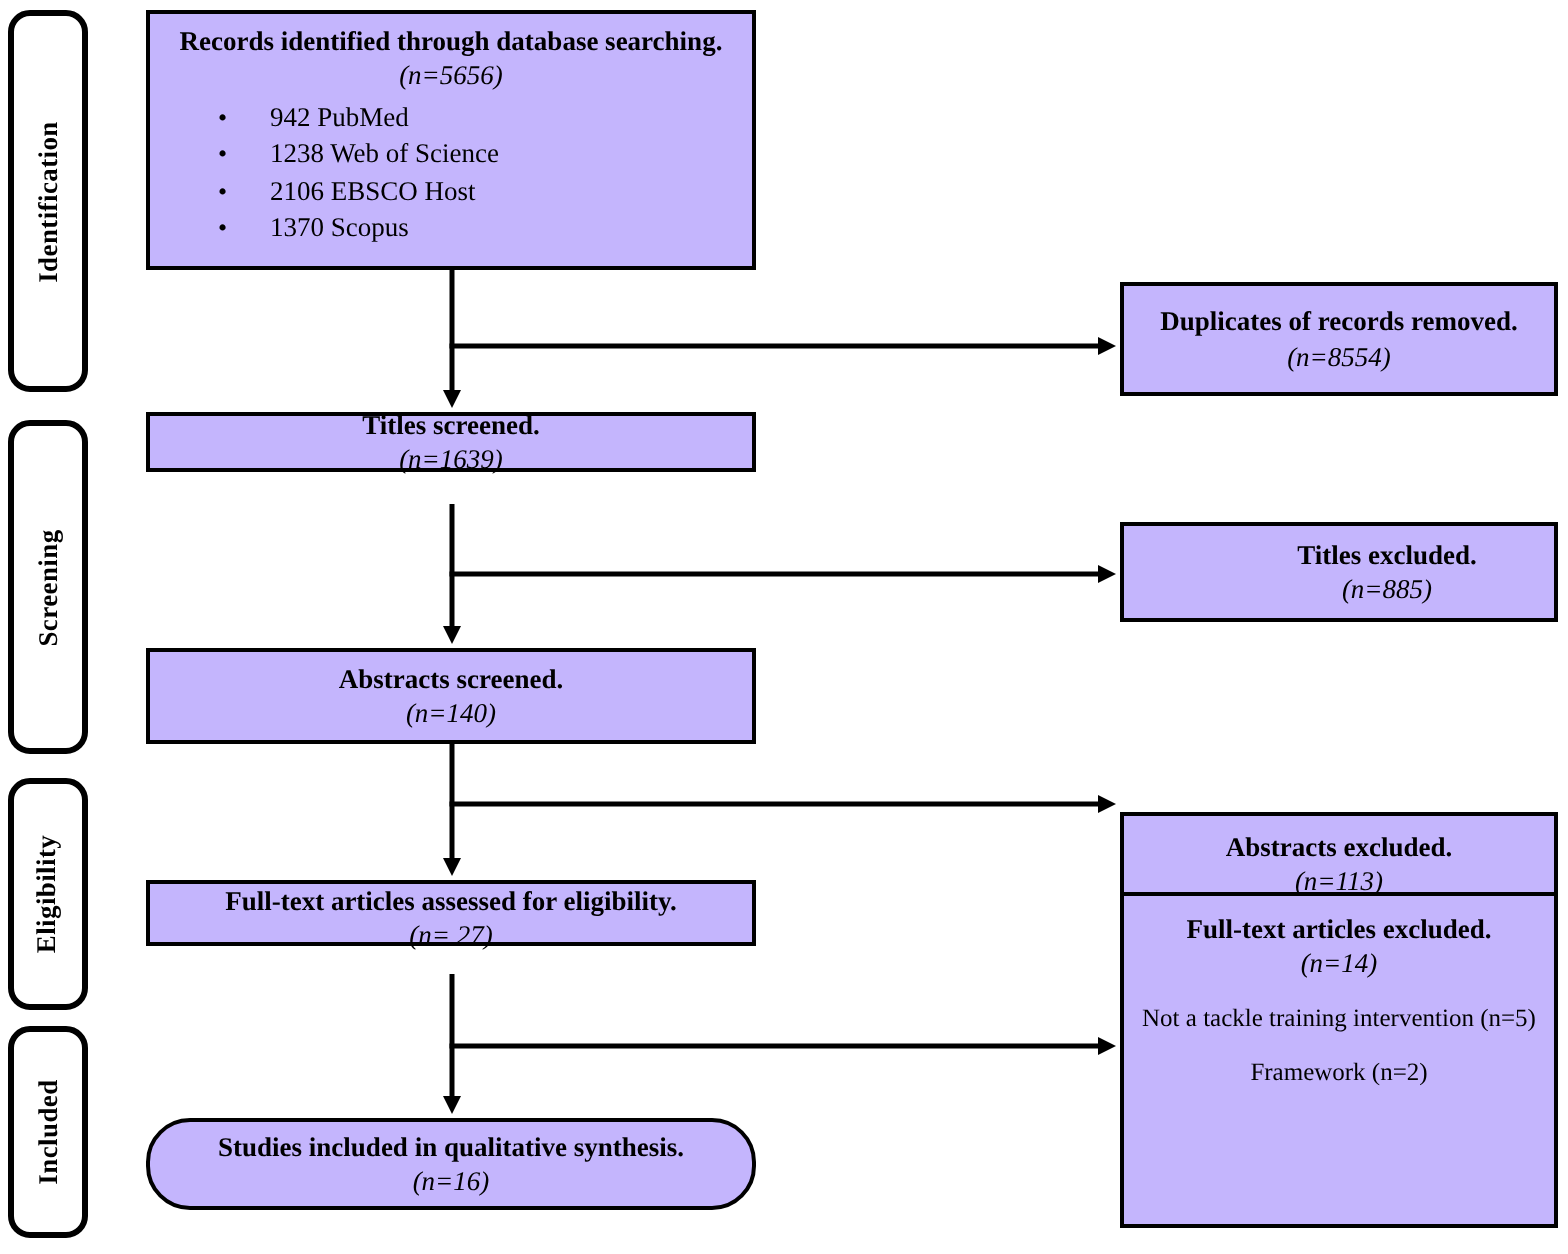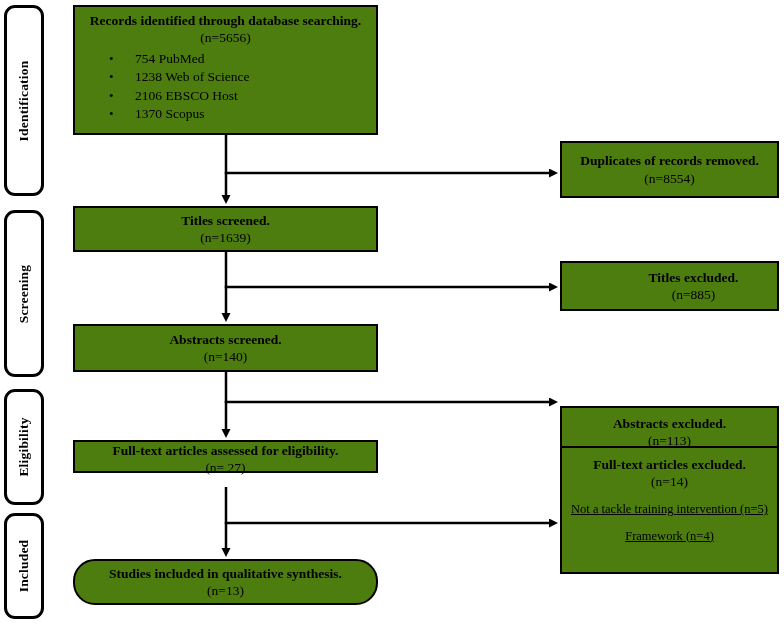--- a/index.html
+++ b/index.html
@@ -39,37 +39,37 @@
   }
   #stage-identification { top: 5px;   height: 191px; }
   #stage-screening      { top: 210px; height: 167px; }
   #stage-eligibility    { top: 389px; height: 116px; }
   #stage-included       { top: 513px; height: 106px; }
 
   
   .flow-box {
     position: absolute;
     border: 2.5px solid #000;
-    background: #4d7c0f;
+    background: #c4b5fd;
     box-sizing: border-box;
     display: flex;
     flex-direction: column;
     align-items: center;
     justify-content: center;
     text-align: center;
     font-size: 13.5px;
     line-height: 1.28;
   }
   .flow-box .box-title { font-weight: bold; }
-  .flow-box .box-count { font-weight: normal; }
+  .flow-box .box-count { font-weight: normal; font-style: italic; }
 
   
   .mid { left: 73px; width: 305px; }
   #box-records   { top: 5px;   height: 130px; justify-content: flex-start; padding-top: 5px; }
-  #box-titles    { top: 206px; height: 46px; align-items: center; }
+  #box-titles    { top: 206px; height: 30px; align-items: center; }
   #box-abstracts { top: 324px; height: 48px; }
   #box-fulltext  { top: 440px; height: 33px; justify-content: space-between; }
   #box-studies   { top: 559px; height: 46px; border-radius: 22px; }
 
   .bullet-list {
     width: 100%;
     margin-top: 3px;
     text-align: left;
   }
   .bullet-row {
@@ -83,27 +83,26 @@
     flex: 0 0 26px;
     text-align: left;
     font-size: 13px;
   }
 
   
   .side { left: 560px; width: 219px; }
   #box-duplicates        { top: 141px; height: 57px; }
   #box-titles-excluded   { top: 261px; height: 50px; padding-left: 48px; }
   #box-abstracts-excluded{ top: 374px; height: 52px; margin-top: 32px; }
-  #box-fulltext-excluded { top: 446px; height: 128px; justify-content: flex-start; padding-top: 8px; }
+  #box-fulltext-excluded { top: 446px; height: 168px; justify-content: flex-start; padding-top: 8px; }
   .reason {
     font-size: 12.5px;
     font-weight: normal;
     margin-top: 11.5px;
     line-height: 1.2;
-    text-decoration: underline;
   }
   .reason:first-of-type { margin-top: 14px; }
 
   
   #arrows {
     position: absolute;
     top: 0; left: 0;
     width: 784px;
     height: 627px;
     pointer-events: none;
@@ -126,21 +125,21 @@
   <div class="stage-box" id="stage-included">
     <span class="vtext">Included</span>
   </div>
 
   <div class="flow-box mid" id="box-records">
     <div class="box-title">Records identified through database searching.</div>
     <div class="box-count">(n=5656)</div>
     <div class="bullet-list">
       <div class="bullet-row">
         <span class="bullet-dot">•</span>
-        <span>754 PubMed</span>
+        <span>942 PubMed</span>
       </div>
       <div class="bullet-row">
         <span class="bullet-dot">•</span>
         <span>1238 Web of Science</span>
       </div>
       <div class="bullet-row">
         <span class="bullet-dot">•</span>
         <span>2106 EBSCO Host</span>
       </div>
       <div class="bullet-row">
@@ -160,21 +159,21 @@
     <div class="box-count">(n=140)</div>
   </div>
 
   <div class="flow-box mid" id="box-fulltext">
     <div class="box-title">Full-text articles assessed for eligibility.</div>
     <div class="box-count">(n= 27)</div>
   </div>
 
   <div class="flow-box mid" id="box-studies">
     <div class="box-title">Studies included in qualitative synthesis.</div>
-    <div class="box-count">(n=13)</div>
+    <div class="box-count">(n=16)</div>
   </div>
 
   <div class="flow-box side" id="box-duplicates">
     <div class="box-title">Duplicates of records removed.</div>
     <div class="box-count">(n=8554)</div>
   </div>
 
   <div class="flow-box side" id="box-titles-excluded">
     <div class="box-title">Titles excluded.</div>
     <div class="box-count">(n=885)</div>
@@ -182,21 +181,21 @@
 
   <div class="flow-box side" id="box-abstracts-excluded">
     <div class="box-title">Abstracts excluded.</div>
     <div class="box-count">(n=113)</div>
   </div>
 
   <div class="flow-box side" id="box-fulltext-excluded">
     <div class="box-title">Full-text articles excluded.</div>
     <div class="box-count">(n=14)</div>
     <div class="reason">Not a tackle training intervention (n=5)</div>
-    <div class="reason">Framework (n=4)</div>
+    <div class="reason">Framework (n=2)</div>
   </div>
 
   <svg id="arrows" viewBox="0 0 784 627" xmlns="http://www.w3.org/2000/svg">
     <defs>
       <marker id="ah" markerUnits="userSpaceOnUse" markerWidth="12" markerHeight="12" refX="1" refY="4.5" orient="auto">
         <path d="M0,0 L9,4.5 L0,9 Z" fill="#000"></path>
       </marker>
     </defs>
     <g stroke="#000000" stroke-width="2.5" fill="none">
 

